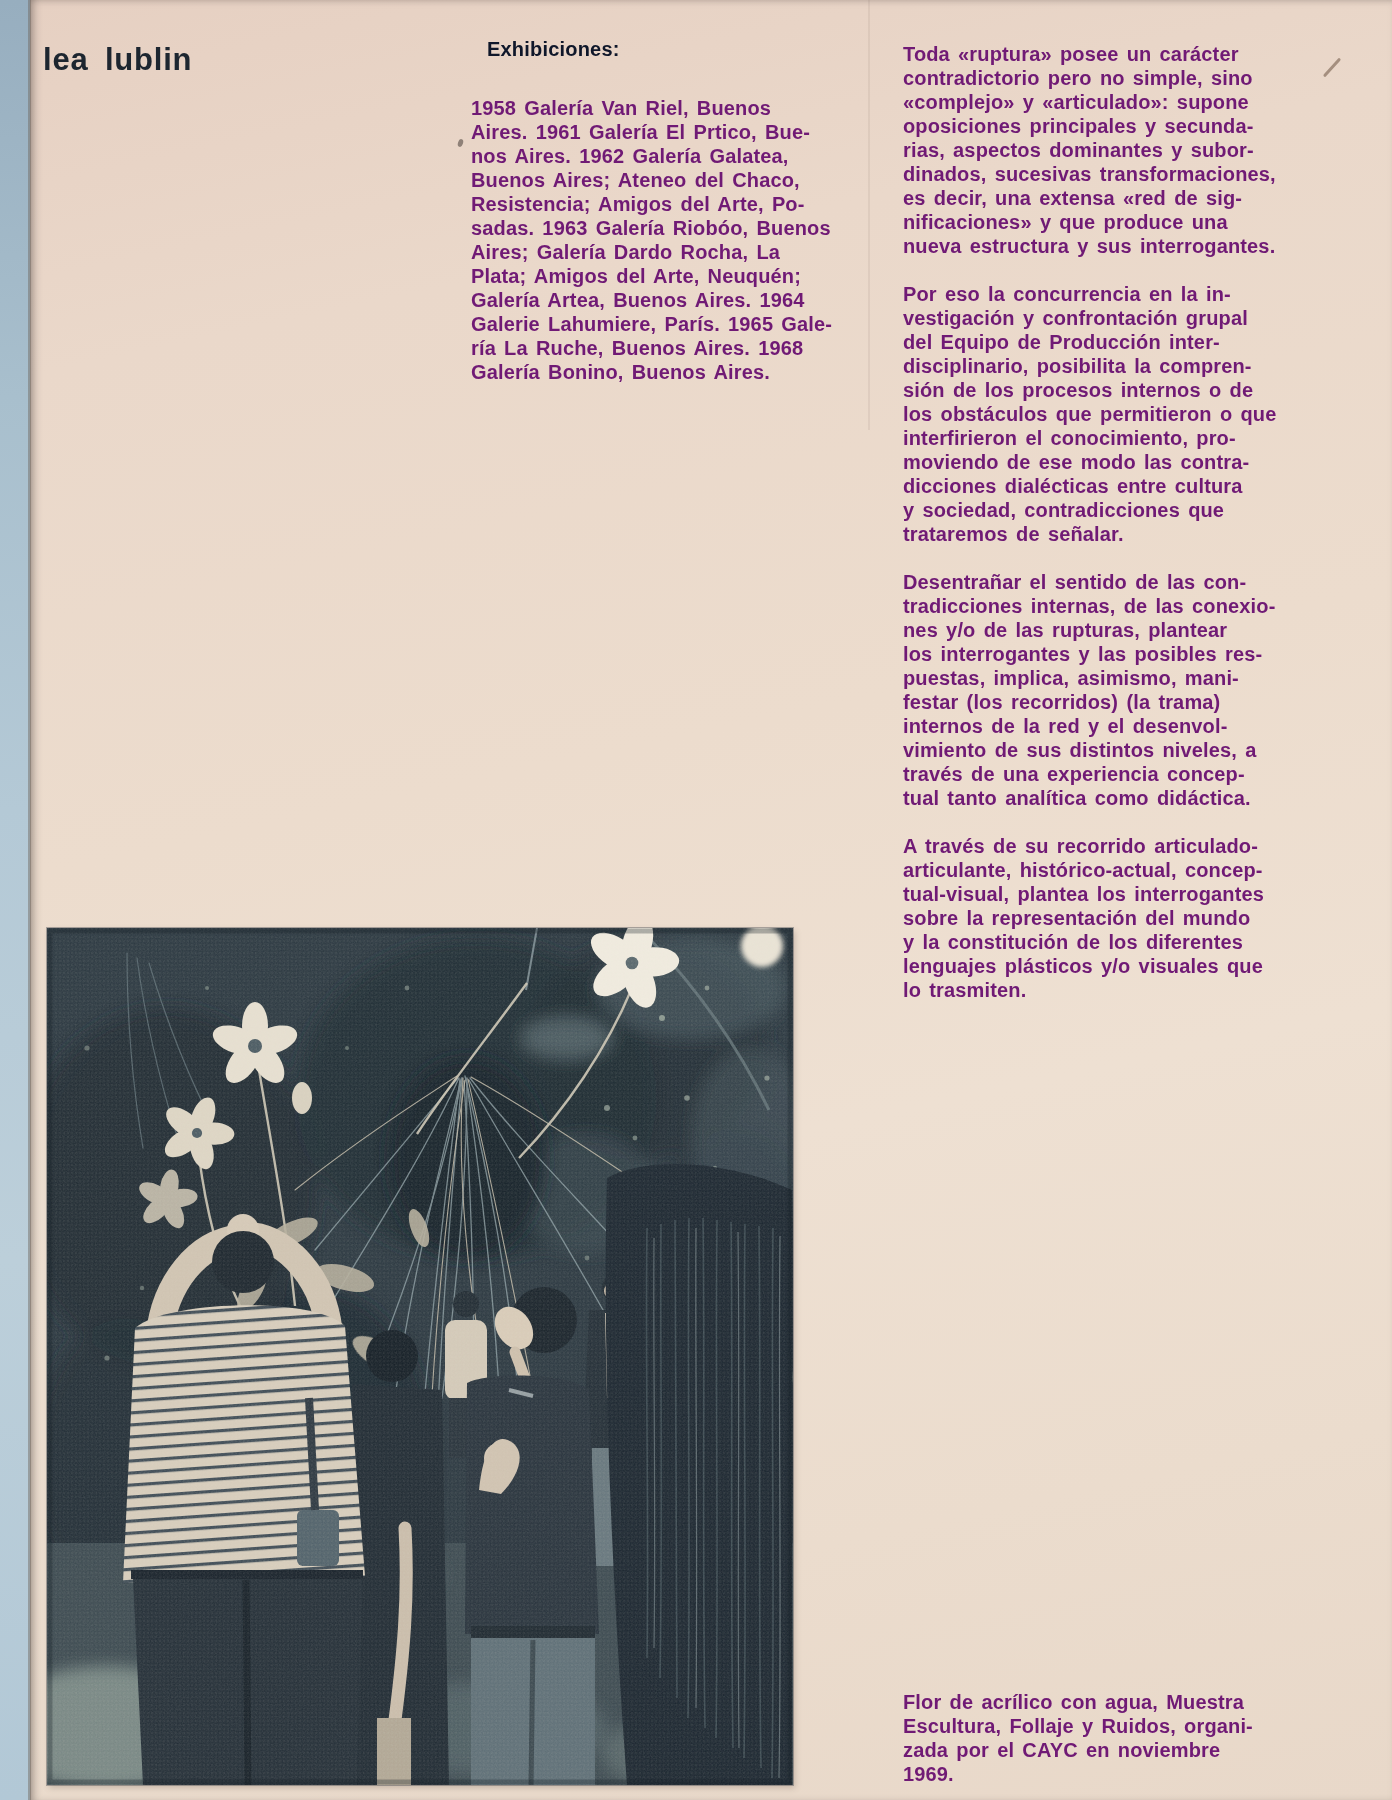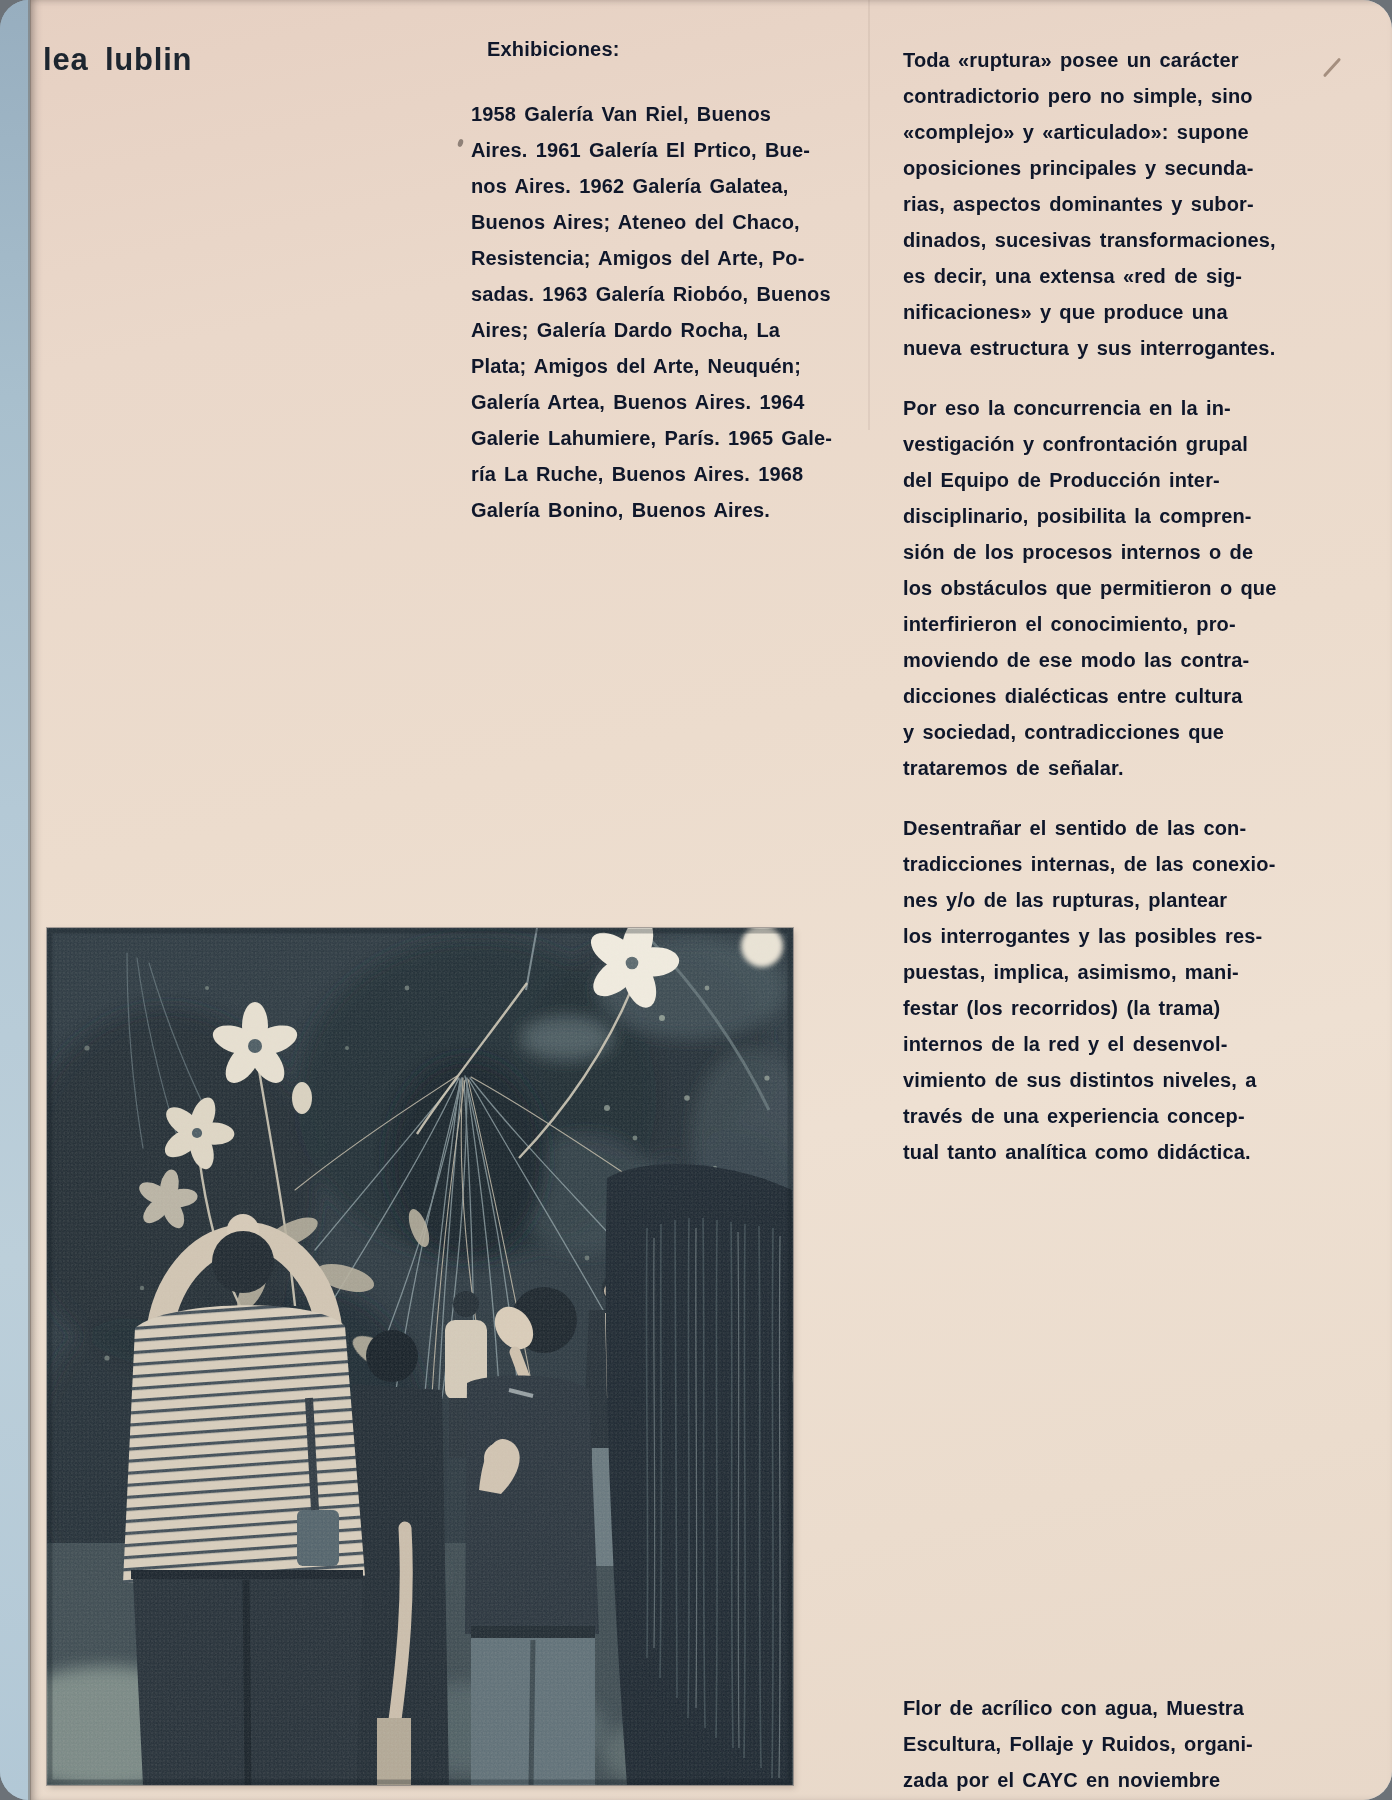--- a/index.html
+++ b/index.html
@@ -1,39 +1,38 @@
 <!DOCTYPE html>
 <html><head>
 <meta charset="utf-8">
 <style>
   html,body{margin:0;padding:0;background:#6c7278;}
   .scan{
     position:relative;width:1392px;height:1800px;overflow:hidden;
     font-family:"Liberation Sans",sans-serif;
     background:#9eb4c4;
-    border-radius:29px;
   }
   .blue-strip{
     position:absolute;left:0;top:0;width:30px;height:1800px;
     background:linear-gradient(180deg,#97aebf 0%,#a8bfcd 22%,#b4c9d6 45%,#bccfda 70%,#b2c8d6 100%);
   }
   .paper{
     position:absolute;left:30px;top:0;width:1362px;height:1800px;
     background:
       linear-gradient(168deg,#e6d0c2 0%,#ead8ca 18%,#ecdccd 42%,#eee0d2 62%,#ebdccd 82%,#e8d8c9 100%);
     box-shadow:inset 7px 0 9px -4px rgba(84,74,70,.5), inset 0 4px 8px -5px rgba(90,80,75,.35);
   }
   .edge-line{position:absolute;left:28px;top:0;width:3px;height:1800px;background:rgba(108,100,92,.45);}
   .paper-crease{position:absolute;left:868px;top:0;width:2px;height:430px;background:rgba(120,100,90,.10);}
   .artist{
     position:absolute;left:43px;top:44px;margin:0;
     font-size:31px;font-weight:700;color:#1d2630;letter-spacing:.8px;word-spacing:7px;line-height:1;
   }
-  .textblock{white-space:pre-line;color:#0f172a;font-size:20px;font-weight:700;
-    line-height:36px;letter-spacing:.15px;word-spacing:2.5px;}
+  .textblock{white-space:pre-line;color:#701a75;font-size:20px;font-weight:700;
+    line-height:24px;letter-spacing:.15px;word-spacing:2.5px;}
   .exh-heading{
     position:absolute;left:487px;top:37px;color:#0f172a;
     font-size:20px;font-weight:700;letter-spacing:.2px;line-height:24px;
   }
   .exh-body{position:absolute;left:471px;top:96px;width:400px;}
   .essay{position:absolute;left:903px;top:42px;width:440px;}
   .essay p{margin:0 0 24px 0;}
   .caption{position:absolute;left:903px;top:1690px;width:440px;}
   .photo{
     position:absolute;left:47px;top:928px;width:746px;height:857px;margin:0;
@@ -100,20 +99,27 @@
     <p class="textblock">Desentrañar el sentido de las con-
 tradicciones internas, de las conexio-
 nes y/o de las rupturas, plantear
 los interrogantes y las posibles res-
 puestas, implica, asimismo, mani-
 festar (los recorridos) (la trama)
 internos de la red y el desenvol-
 vimiento de sus distintos niveles, a
 través de una experiencia concep-
 tual tanto analítica como didáctica.</p>
+    <p class="textblock">A través de su recorrido articulado-
+articulante, histórico-actual, concep-
+tual-visual, plantea los interrogantes
+sobre la representación del mundo
+y la constitución de los diferentes
+lenguajes plásticos y/o visuales que
+lo trasmiten.</p>
   </section>
 
   <figure class="photo">
     <svg viewBox="0 0 746 857" width="746" height="857" role="img">
       <defs>
         <pattern id="stripes" width="10" height="12" patternUnits="userSpaceOnUse" patternTransform="rotate(-4)">
           <rect width="10" height="12" fill="#d6ccbb"></rect>
           <rect y="8" width="10" height="3.2" fill="#3e4b55"></rect>
         </pattern>
         <pattern id="halftone" width="4" height="4" patternUnits="userSpaceOnUse">

